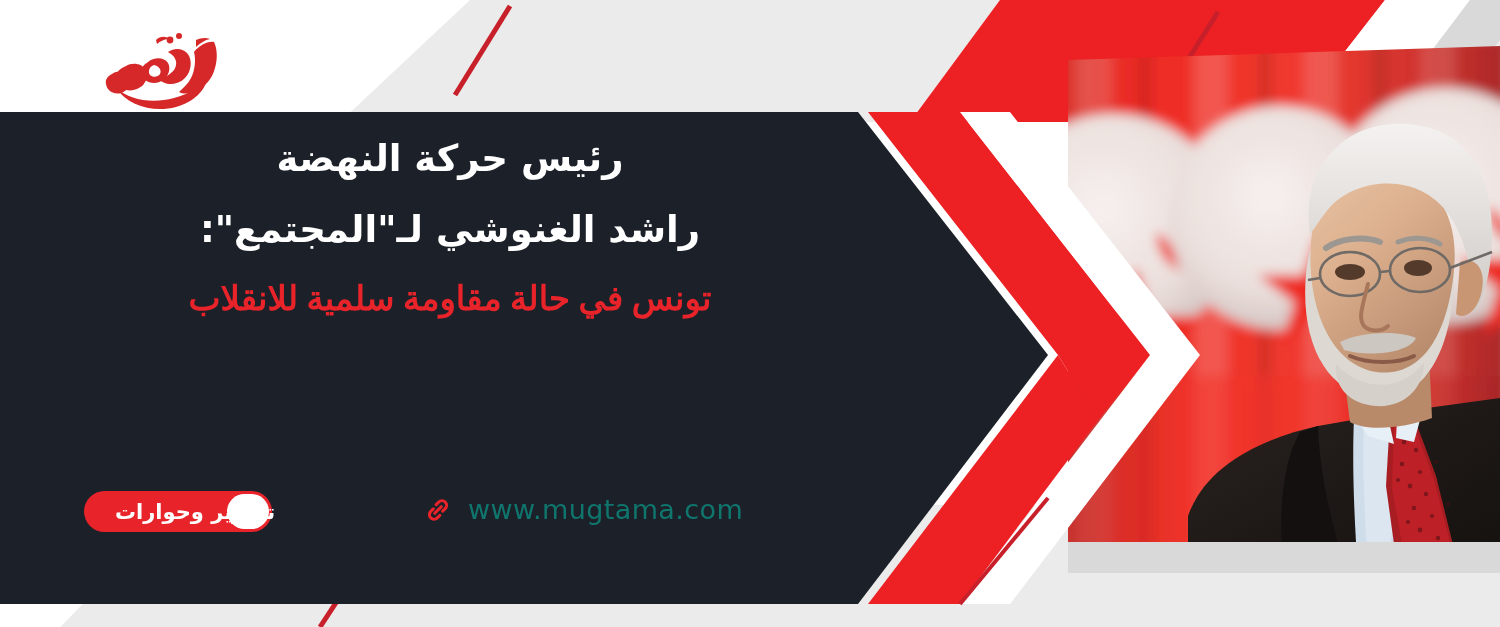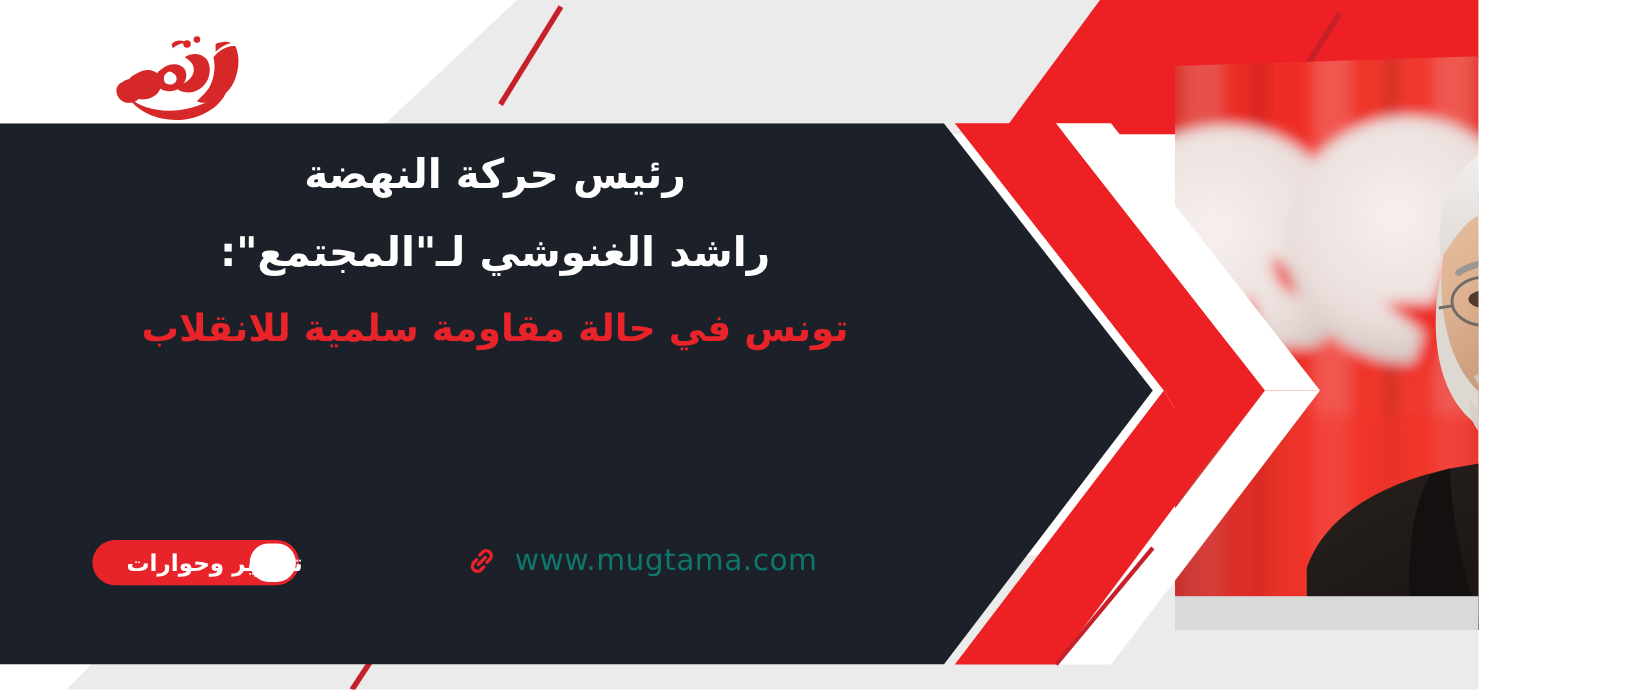--- a/index.html
+++ b/index.html
@@ -2,21 +2,21 @@
 <html><head>
 <meta charset="utf-8">
 <style>
   html, body {
     margin: 0;
     padding: 0;
     background: #ffffff;
   }
   #banner {
     position: relative;
-    width: 1344px;
+    width: 1500px;
     height: 627px;
     overflow: hidden;
     background: #ffffff;
     font-family: "DejaVu Sans", "Liberation Sans", sans-serif;
   }
 
   
   .bg-svg {
     position: absolute;
     inset: 0;
@@ -72,20 +72,21 @@
     font-weight: bold;
     line-height: 1.0;
     letter-spacing: 0px;
   }
   .hl-white { color: #ffffff; }
   .hl-white.l1 { margin-bottom: 34px; }
   .hl-white.l2 { margin-bottom: 34px; }
   .hl-red {
     color: #e8232a;
     font-size: 34px;
+    font-family: Liberation Serif, serif;
   }
 
   
   .badge {
     position: absolute;
     left: 84px;
     top: 491px;
     height: 41px;
     width: 188px;
     background: #e8232a;

